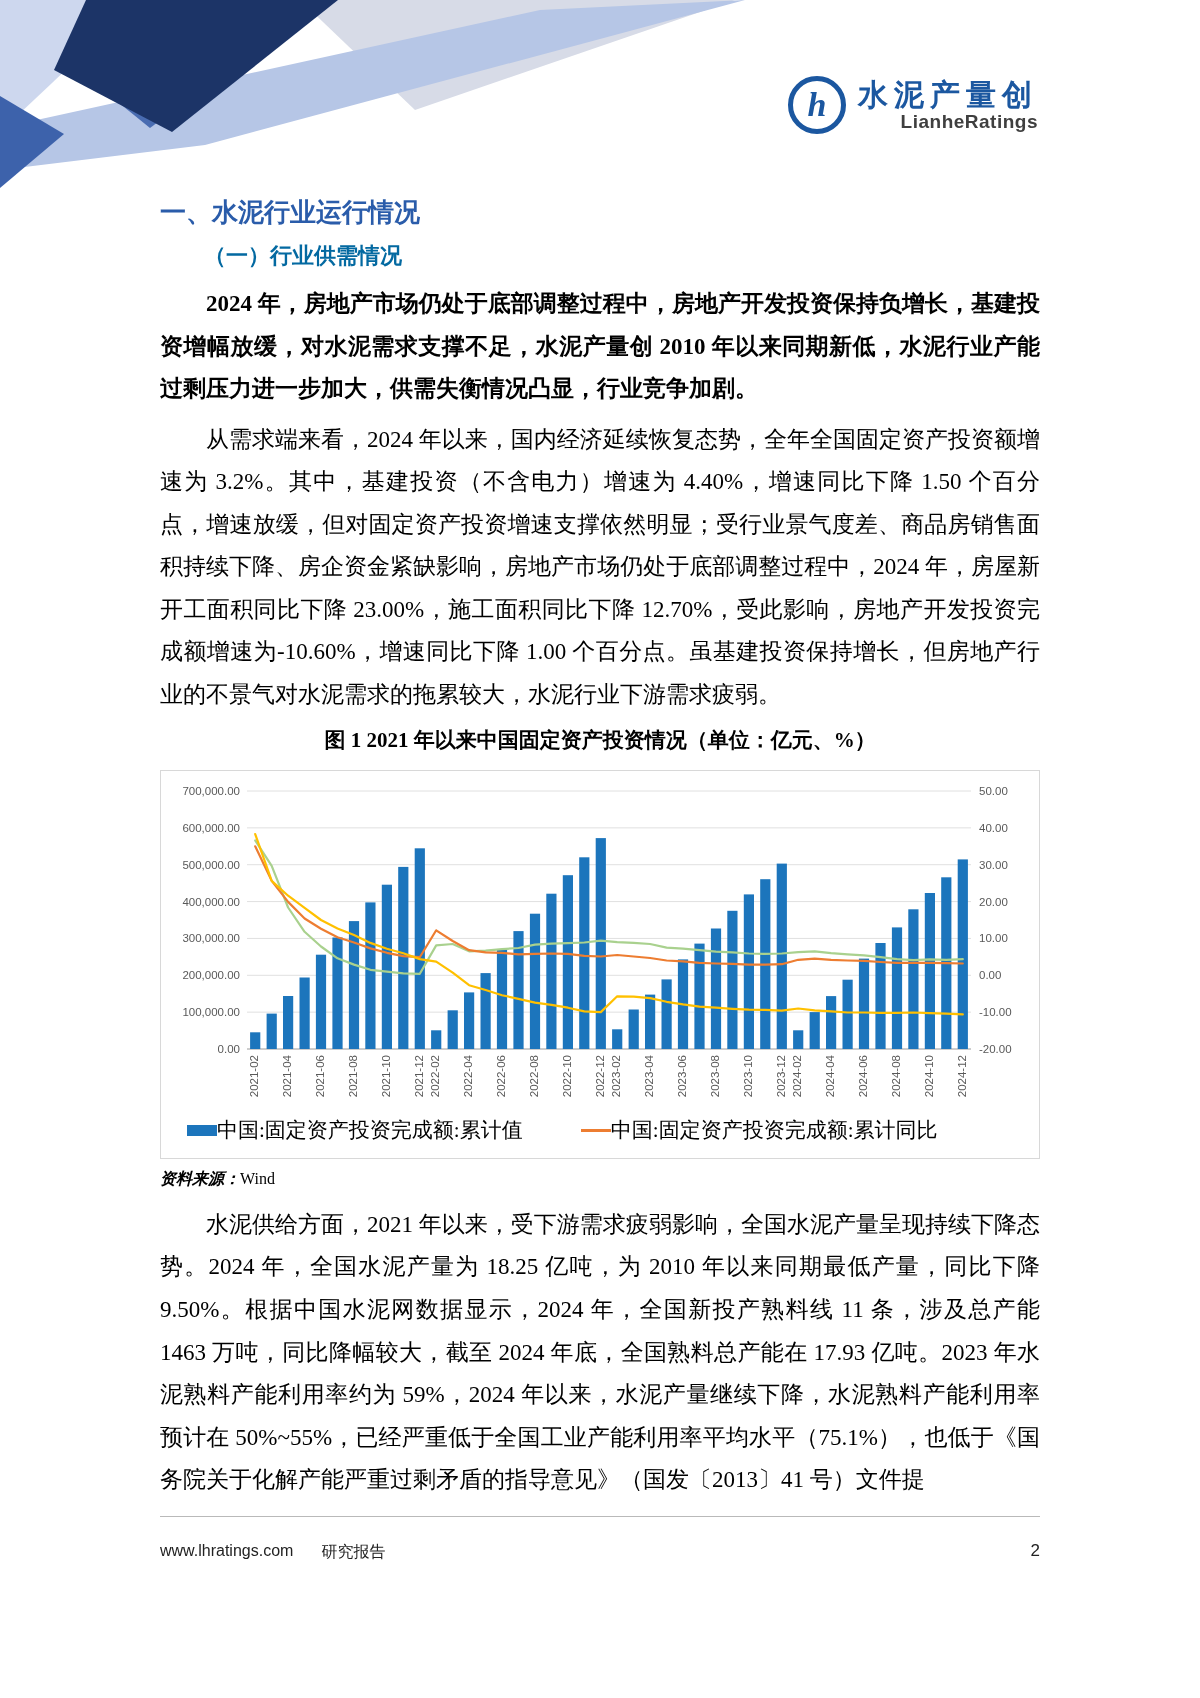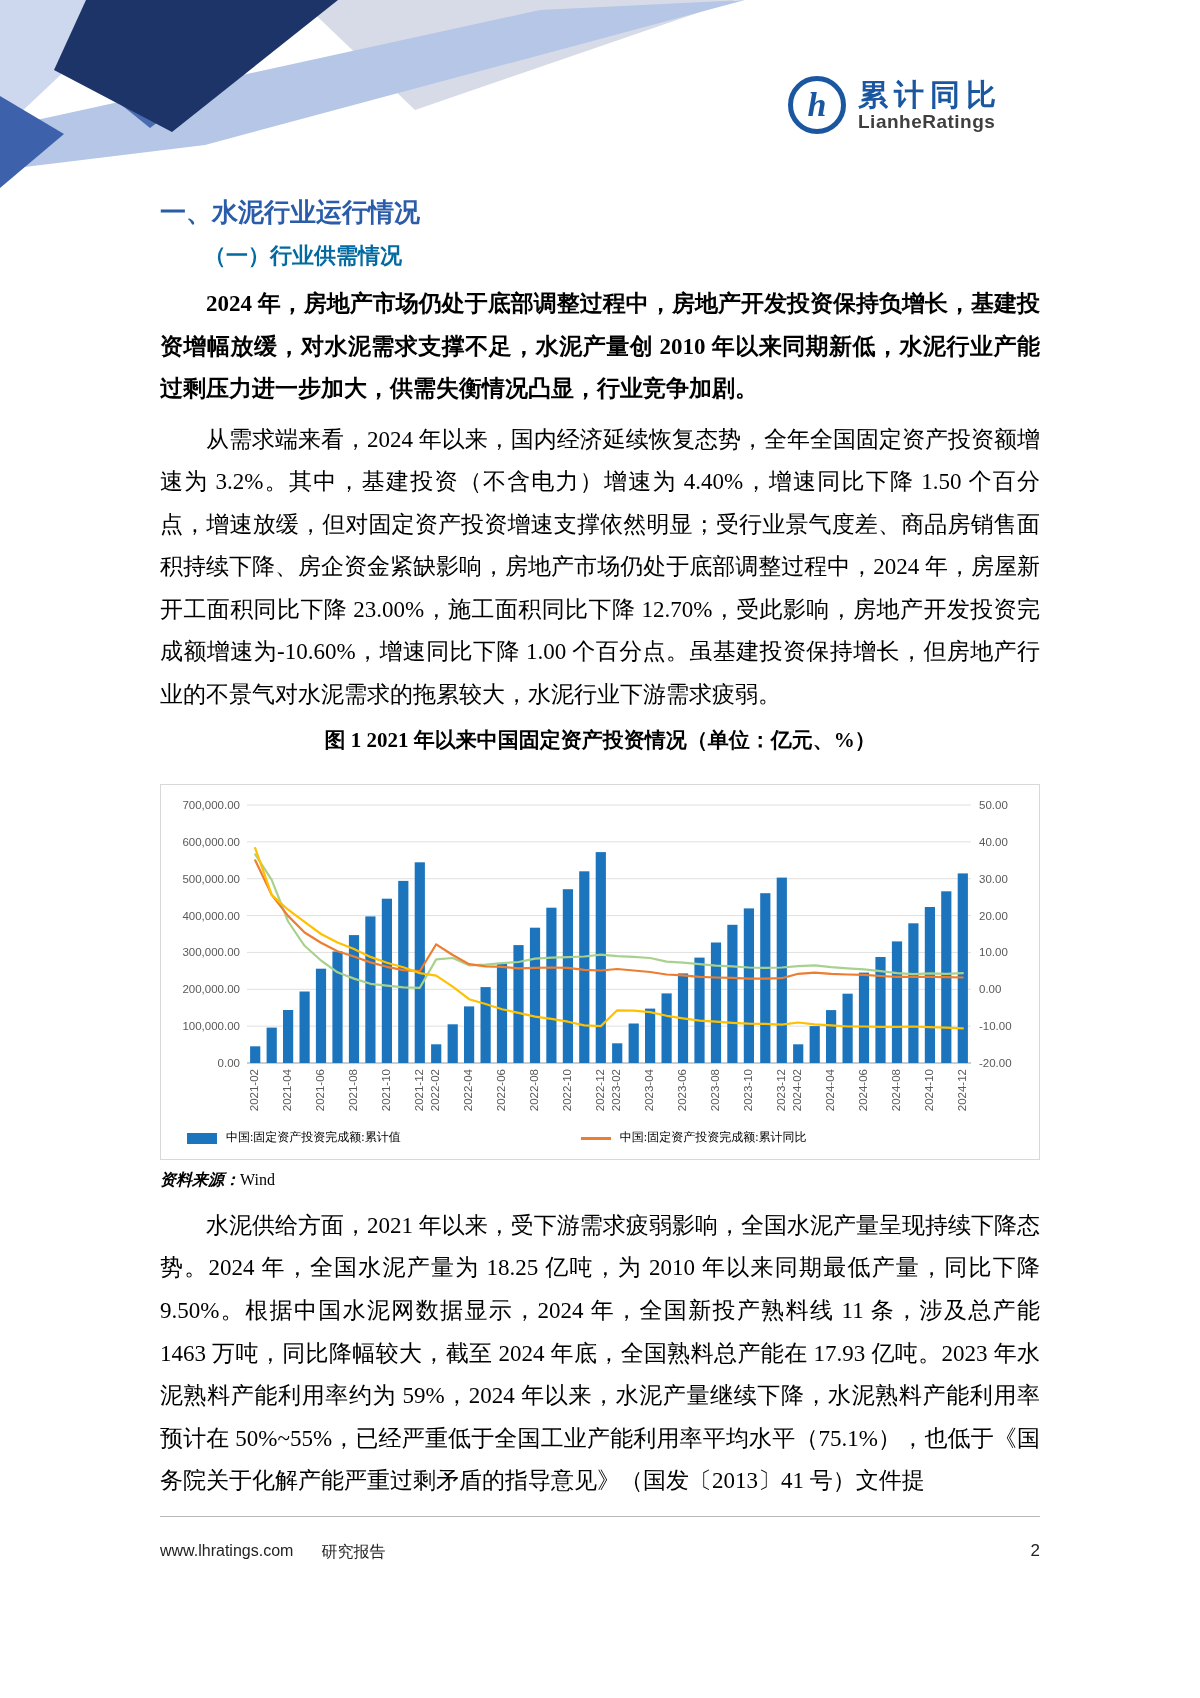--- a/index.html
+++ b/index.html
@@ -12,48 +12,48 @@
   .header-deco { position:absolute; top:0; left:0; }
 
   .logo { position:absolute; top:76px; left:788px; display:flex; align-items:center; gap:12px; }
   .logo-circle {
     width:58px; height:58px; border:5px solid #1b57a0; border-radius:50%;
     display:flex; align-items:center; justify-content:center;
     font-family:"Liberation Serif", serif; font-weight:bold; font-style:italic;
     font-size:34px; color:#1b57a0;
   }
   .logo-cn { font-family:"Liberation Sans", sans-serif; font-weight:700; font-size:30px; letter-spacing:6px; color:#1b57a0; line-height:1.1; }
-  .logo-en { font-family:"Liberation Sans", sans-serif; font-weight:700; font-size:19px; color:#3f3f3f; letter-spacing:0.5px; }
+  .logo-en { font-family:"Liberation Sans", sans-serif; font-weight:700; font-size:19px; color:#3f3f3f; letter-spacing:0.5px;text-align:right; }
 
   .content { padding:195px 160px 0 160px; }
   .section-title {
     font-family:"Liberation Sans", sans-serif; font-weight:700;
     font-size:26px; color:#2a5caa; margin-bottom:11px;
   }
   .subsection-title {
     font-family:"Liberation Sans", sans-serif; font-weight:700;
     font-size:22px; color:#0369a1; margin:0 0 12px 44px;
   }
   p.para {
     font-size:23px; line-height:1.85; text-align:justify; text-indent:2em;
   }
   p.lead { font-weight:bold; margin-bottom:8px; }
   p.body-para { margin-bottom:10px; }
 
   .fig-caption {
-    text-align:center; font-weight:bold; font-size:21px; margin:8px 0 30px 0;
+    text-align:center; font-weight:bold; font-size:21px; margin:8px 0 16px 0;
   }
   .figure-box {
     border:1px solid #d8d8d8; background:#fff; padding:6px 8px 6px 8px;
   }
   .legend {
     display:grid; grid-template-columns:47% 53%; row-gap:6px;
     padding:2px 6px 6px 18px; margin-top:2px;
   }
-  .legend-item { display:flex; align-items:center; gap:9px; font-size:12px; line-height:1.45; }
+  .legend-item { display:flex; align-items:center; font-size:21px; line-height:1.45; }
   .swatch-bar { width:30px; height:11px; flex:none; display:inline-block; }
   .swatch-line { width:30px; height:3px; flex:none; display:inline-block; }
 
   .source { font-size:16px; margin:10px 0 14px 0; }
   .source-label { font-weight:bold; font-style:italic; }
 
   .footer {
     position:absolute; top:1516px; left:160px; width:880px;
     border-top:1px solid #b9b9b9; padding-top:24px;
     display:flex; justify-content:space-between; align-items:baseline;
@@ -74,21 +74,21 @@
     <polygon points="0,128 540,10 745,0 205,145 0,170" fill="#b6c6e6"></polygon>
     <polygon points="0,0 140,0 0,132" fill="#cdd7ee"></polygon>
     <polygon points="238,0 320,0 150,128 108,94" fill="#3d62ab" opacity="0.9"></polygon>
     <polygon points="86,0 338,0 172,132 54,70" fill="#1c3467"></polygon>
     <polygon points="0,96 64,134 0,188" fill="#3d62ab"></polygon>
   </svg>
 
   <div class="logo">
     <div class="logo-circle">h</div>
     <div>
-      <div class="logo-cn">累计同比</div>
+      <div class="logo-cn">水泥产量创</div>
       <div class="logo-en">LianheRatings</div>
     </div>
   </div>
 
   <div class="content">
     <div class="section-title">一、水泥行业运行情况</div>
     <div class="subsection-title">（一）行业供需情况</div>
 
     <p class="para lead">2024 年，房地产市场仍处于底部调整过程中，房地产开发投资保持负增长，基建投资增幅放缓，对水泥需求支撑不足，水泥产量创 2010 年以来同期新低，水泥行业产能过剩压力进一步加大，供需失衡情况凸显，行业竞争加剧。</p>
     <p class="para body-para">从需求端来看，2024 年以来，国内经济延续恢复态势，全年全国固定资产投资额增速为 3.2%。其中，基建投资（不含电力）增速为 4.40%，增速同比下降 1.50 个百分点，增速放缓，但对固定资产投资增速支撑依然明显；受行业景气度差、商品房销售面积持续下降、房企资金紧缺影响，房地产市场仍处于底部调整过程中，2024 年，房屋新开工面积同比下降 23.00%，施工面积同比下降 12.70%，受此影响，房地产开发投资完成额增速为-10.60%，增速同比下降 1.00 个百分点。虽基建投资保持增长，但房地产行业的不景气对水泥需求的拖累较大，水泥行业下游需求疲弱。</p>

